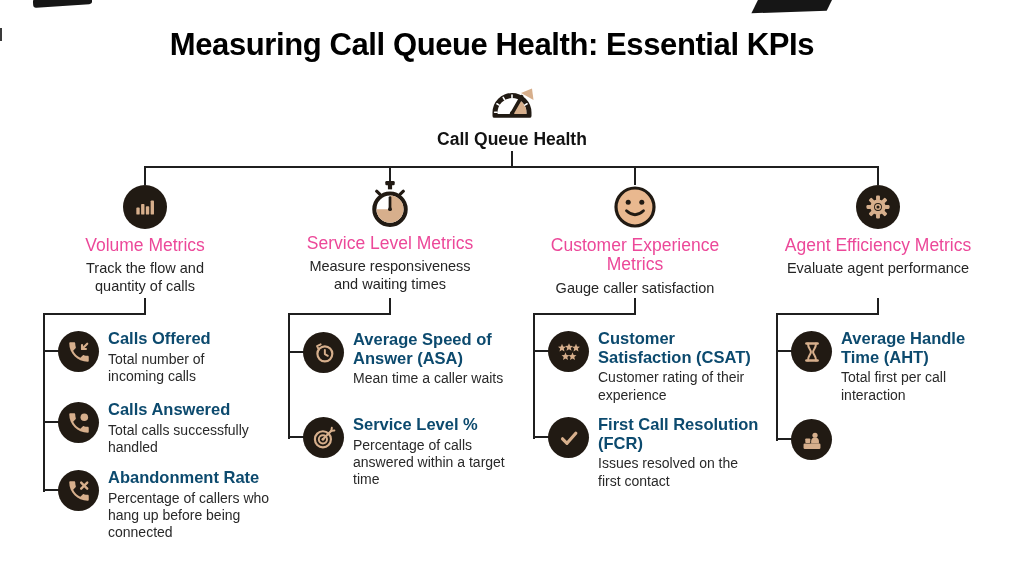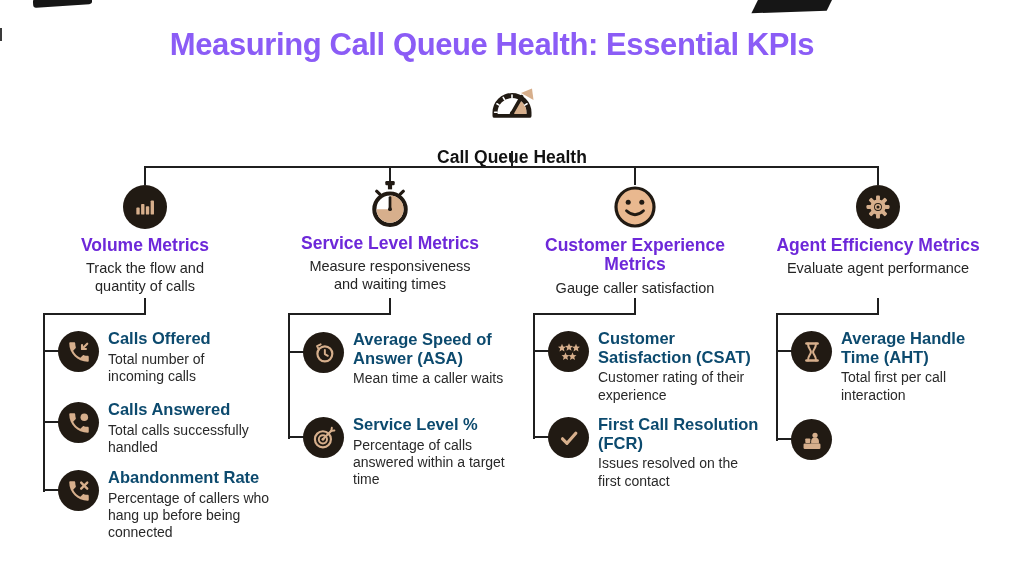--- a/index.html
+++ b/index.html
@@ -9,37 +9,37 @@
     overflow:hidden;margin:0 auto;
   }
   
   .deco{position:absolute;background:#161616;}
   .deco-tl{left:33px;top:-3px;width:59px;height:9px;border-radius:3px;transform:rotate(-4deg);}
   .deco-tr{left:756px;top:-4px;width:74px;height:16px;transform:skewX(-28deg) rotate(-2deg);}
   .deco-edge{left:-1px;top:28px;width:3px;height:13px;background:#3a3a3a;}
 
   .page-title{
     position:absolute;left:0;top:27px;width:984px;text-align:center;
-    font-size:31px;font-weight:700;letter-spacing:-.4px;color:#8b5cf6;white-space:nowrap;
+    font-size:31px;font-weight:700;letter-spacing:-.4px;color:#000000;white-space:nowrap;
   }
 
   
   .root-node{position:absolute;left:412px;top:84px;width:200px;text-align:center;}
   .root-node svg{display:block;margin:0 auto;}
-  .root-label{margin-top:23px;font-size:17.5px;font-weight:700;color:#121212;}
+  .root-label{margin-top:5px;font-size:17.5px;font-weight:700;color:#121212;}
 
   
   .line{position:absolute;background:#1f1f1f;}
 
   
   .branch{position:absolute;width:230px;text-align:center;}
   .b-circle{width:44px;height:44px;border-radius:50%;background:#211a13;margin:0 auto;
     display:flex;align-items:center;justify-content:center;}
   .b-icon-free{height:44px;display:flex;align-items:center;justify-content:center;margin:0 auto;}
-  .b-title{margin-top:7px;font-size:17.5px;font-weight:700;line-height:1.1;color:#6d28d9;white-space:pre-line;}
+  .b-title{margin-top:7px;font-size:17.5px;font-weight:400;line-height:1.1;color:#ec4899;white-space:pre-line;}
   .b-sub{margin-top:4px;font-size:14.5px;line-height:1.25;color:#252525;white-space:pre-line;}
 
   
   .item{position:absolute;width:235px;}
   .i-circle{position:absolute;left:0;top:0;width:41px;height:41px;border-radius:50%;
     background:#211a13;display:flex;align-items:center;justify-content:center;}
   .i-text{position:absolute;left:50px;top:-2px;width:178px;}
   .i-title{font-size:16.5px;font-weight:700;line-height:1.13;color:#0c4a6e;white-space:pre-line;}
   .i-desc{margin-top:3px;font-size:14px;line-height:1.24;color:#292929;white-space:pre-line;}
 </style>

